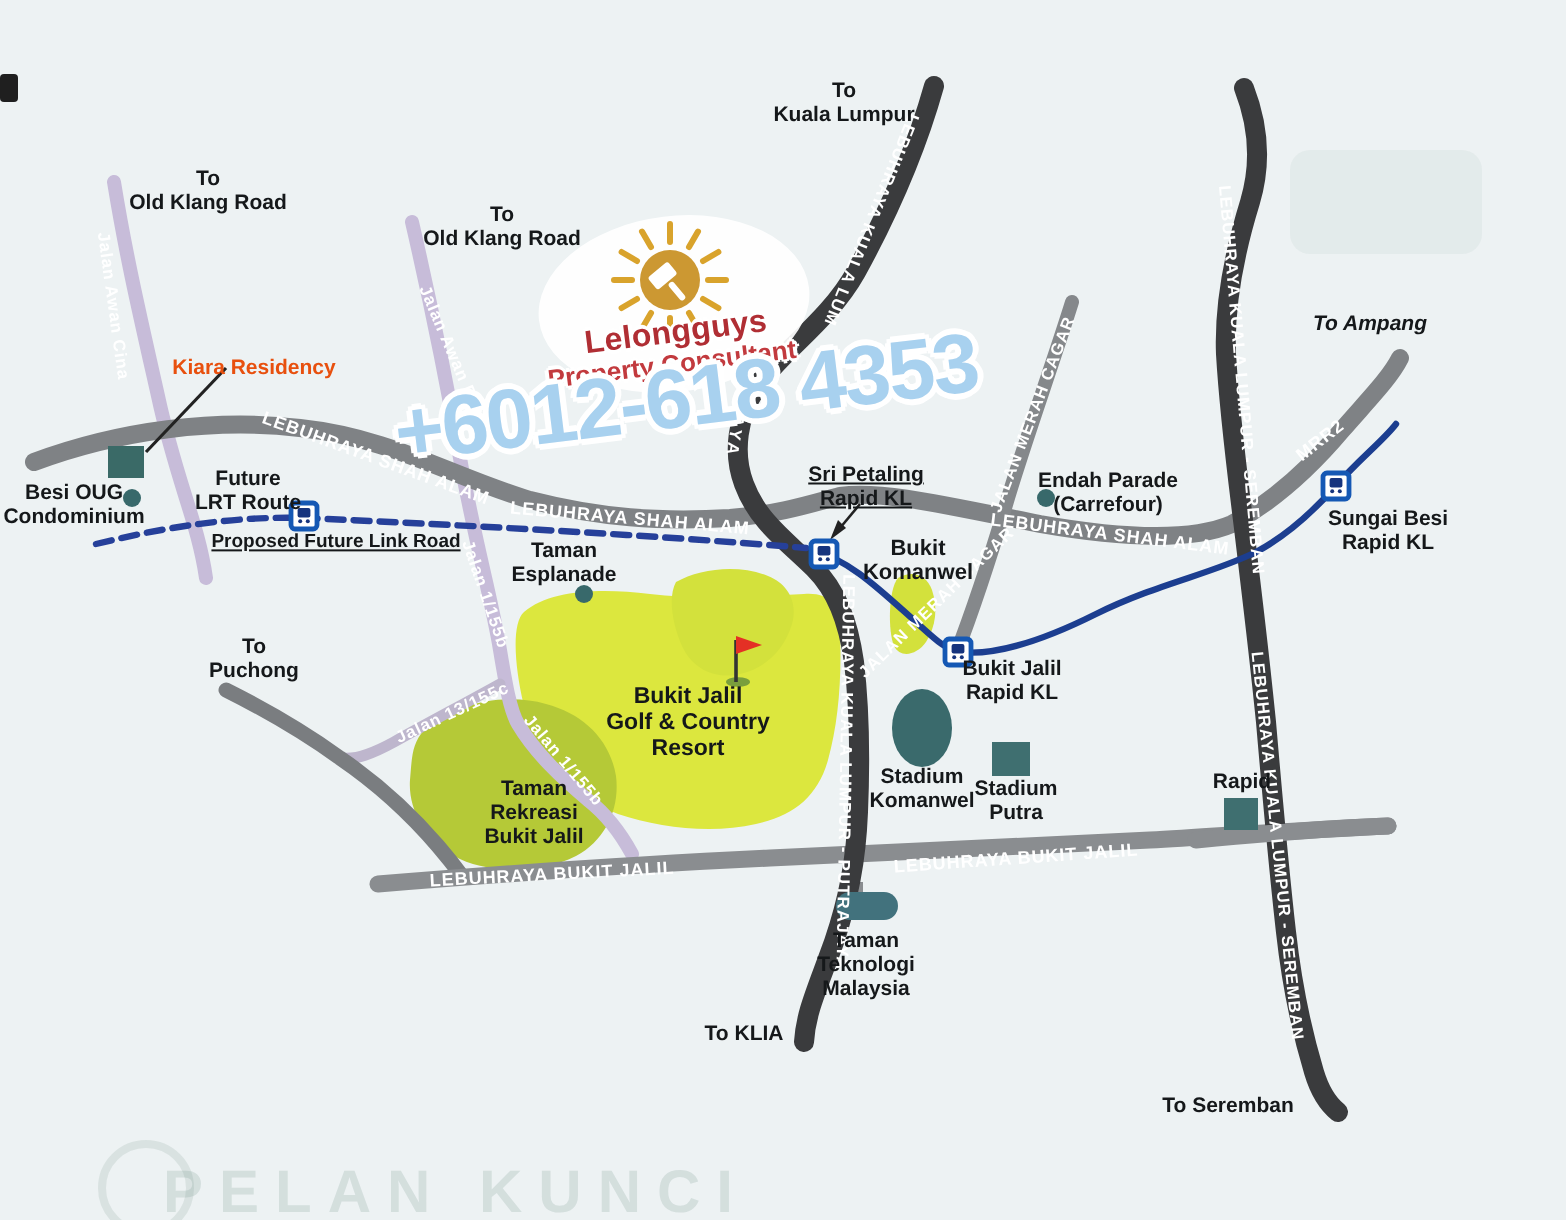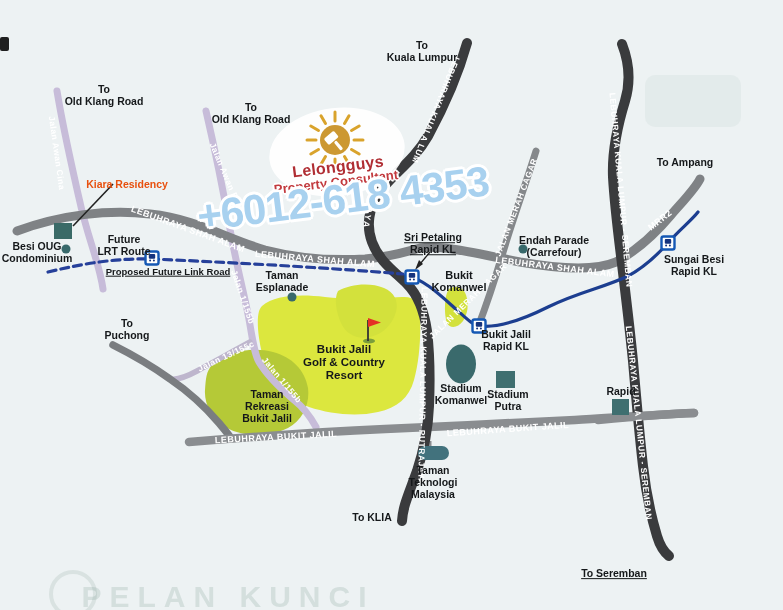--- a/index.html
+++ b/index.html
@@ -116,25 +116,25 @@
   <div class="rl small" style="left:468px;top:301px;transform:translate(-50%,-50%) rotate(-44deg);">JALAN MERAH CAGAR</div>
   <div class="rl" style="left:276px;top:437px;transform:translate(-50%,-50%) rotate(-3deg);">LEBUHRAYA BUKIT JALIL</div>
   <div class="rl" style="left:508px;top:429px;transform:translate(-50%,-50%) rotate(-4deg);">LEBUHRAYA BUKIT JALIL</div>
 
   <div class="pl" style="left:104px;top:96px;">To
 Old Klang Road</div>
   <div class="pl" style="left:251px;top:114px;">To
 Old Klang Road</div>
   <div class="pl" style="left:422px;top:52px;">To
 Kuala Lumpur</div>
-  <div class="pl" style="left:685px;top:163px;">To Ampang</div>
+  <div class="pl" style="left:685px;top:163px;font-style:italic;">To Ampang</div>
   <div class="pl" style="left:127px;top:330px;">To
 Puchong</div>
   <div class="pl" style="left:372px;top:518px;">To KLIA</div>
-  <div class="pl" style="left:614px;top:574px;text-decoration:underline;">To Seremban</div>
+  <div class="pl" style="left:614px;top:554px;">To Seremban</div>
   <div class="pl orange" style="left:127px;top:185px;">Kiara Residency</div>
   <div class="pl" style="left:37px;top:253px;">Besi OUG
 Condominium</div>
   <div class="pl" style="left:124px;top:246px;">Future
 LRT Route</div>
   <div class="pl fs95" style="left:168px;top:272px;">Proposed Future Link Road</div>
   <div class="pl" style="left:282px;top:282px;">Taman
 Esplanade</div>
   <div class="pl" style="left:433px;top:244px;text-decoration:underline;">Sri Petaling
 Rapid KL</div>

